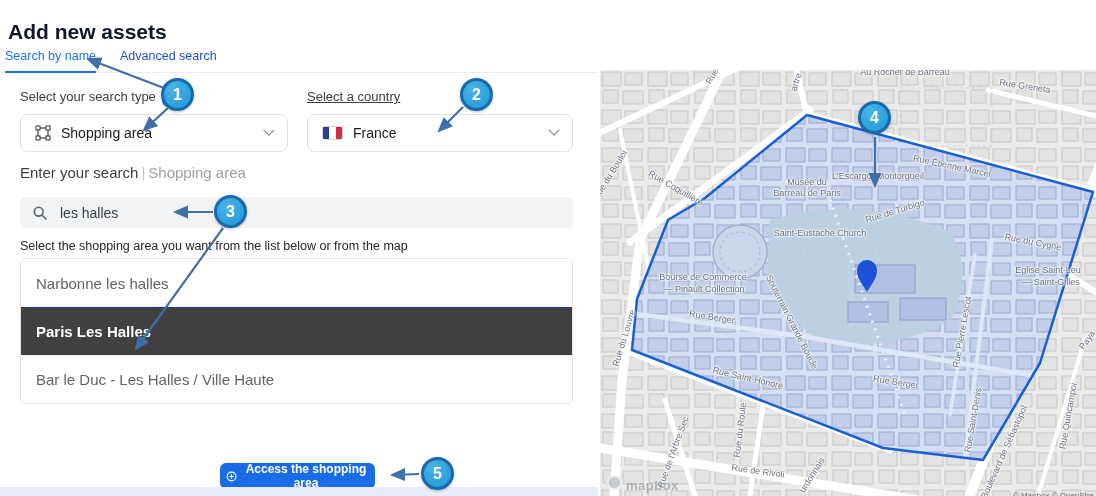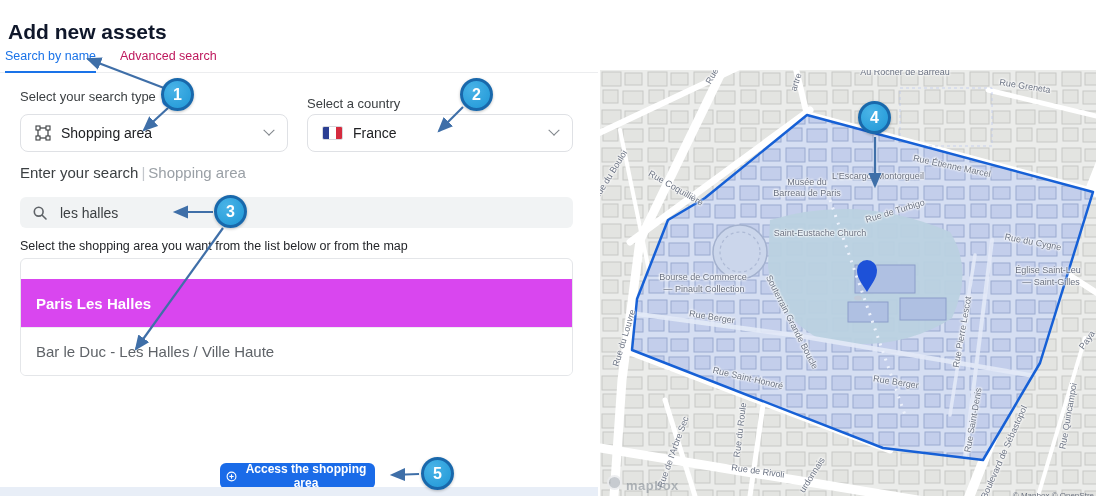--- a/index.html
+++ b/index.html
@@ -5,21 +5,21 @@
   * { box-sizing: border-box; }
   html,body { margin:0; padding:0; }
   body {
     width:1096px; height:496px; position:relative; overflow:hidden;
     background:#ffffff; font-family:"Liberation Sans", sans-serif;
   }
   .page-title { position:absolute; left:8px; top:6px; font-size:21px; color:#0f172a; }
 
   
   .tabbar { position:absolute; left:0; top:42px; width:598px; display:flex; gap:24px; padding-left:5px; border-bottom:1px solid #ecedef; }
-  .tab { font-size:12.5px; color:#be185d; padding:7px 0 8px; cursor:pointer; }
+  .tab { font-size:12.5px; color:#1d4ed8; padding:7px 0 8px; cursor:pointer; }
   .tab.active { color:#1a73e8; border-bottom:2px solid #1a73e8; margin-bottom:-1px;text-align:right; }
 
   
   .lbl { position:absolute; font-size:13px; color:#3c4043; }
   .help { display:inline-block; width:13px; height:13px; border-radius:50%; background:#1a73e8; color:#fff;
           font-size:9px; font-weight:bold; text-align:center; line-height:13px; vertical-align:-2px; margin-left:6px; }
 
   .select { position:absolute; top:114px; height:38px; background:#fff; border:1px solid #dfe1e5; border-radius:8px;
             display:flex; align-items:center; padding:0 14px; cursor:pointer; }
   .select .val { font-size:14px; color:#202124; margin-left:10px; }
@@ -34,21 +34,21 @@
   .search-box { position:absolute; left:20px; top:197px; width:553px; height:31px; background:#f1f3f4; border-radius:6px;
                 display:flex; align-items:center; padding-left:12px; }
   .search-box input { border:none; background:transparent; outline:none; font-size:14px; color:#3c4043;
                       font-family:"Liberation Sans", sans-serif; margin-left:10px; width:400px; }
 
   .hint { position:absolute; left:20px; top:239px; font-size:12.5px; color:#24262a; }
 
   .results { position:absolute; left:20px; top:258px; width:553px; background:#fff; border:1px solid #e4e6e9; border-radius:6px; overflow:hidden; }
   .row { height:48px; display:flex; align-items:center; padding-left:15px; font-size:15px; color:#5f6368; border-top:1px solid #eceef0; cursor:pointer; background:#fff; }
   .row:first-child { border-top:none; }
-  .row.selected { background:#d946ef; color:#fff; font-weight:bold; border-top-color:#0d3eb5;margin-top:20px; }
+  .row.selected { background:#404040; color:#fff; font-weight:bold; border-top-color:#0d3eb5; }
 
   .access-btn { position:absolute; left:220px; top:463px; width:155px; height:26px; background:#1a6be8; border:none; border-radius:6px;
                 color:#fff; font-size:12px; font-weight:bold; display:flex; align-items:center; justify-content:center; gap:6px;
                 cursor:pointer; font-family:"Liberation Sans", sans-serif; }
 
   .bottom-strip { position:absolute; left:0; top:487px; width:598px; height:9px; background:#e8eef7; }
 
   
   .map { position:absolute; left:600px; top:70px; width:496px; height:426px; background:#ebecea; overflow:hidden; }
   .map svg.base { position:absolute; left:0; top:0; }
@@ -73,21 +73,21 @@
 <h1 class="page-title">Add new assets</h1>
 
 <div class="tabbar">
   <div class="tab active">Search by name</div>
   <div class="tab">Advanced search</div>
 </div>
 
 <div class="lbl" style="left:20px; top:89px;">
   <span>Select your search type</span><span class="help">?</span>
 </div>
-<div class="lbl" style="left:307px; top:96px;">Select a country</div>
+<div class="lbl" style="left:307px; top:89px;text-decoration:underline;">Select a country</div>
 
 <div class="select" style="left:20px; width:268px;">
   <svg width="16" height="16" viewBox="0 0 16 16">
     <rect x="3" y="3" width="10" height="10" fill="none" stroke="#3c4043" stroke-width="1.2"></rect>
     <rect x="1" y="1" width="4" height="4" fill="#fff" stroke="#3c4043" stroke-width="1.1"></rect>
     <rect x="11" y="1" width="4" height="4" fill="#fff" stroke="#3c4043" stroke-width="1.1"></rect>
     <rect x="1" y="11" width="4" height="4" fill="#fff" stroke="#3c4043" stroke-width="1.1"></rect>
     <rect x="11" y="11" width="4" height="4" fill="#fff" stroke="#3c4043" stroke-width="1.1"></rect>
   </svg>
   <span class="val">Shopping area</span>
@@ -112,20 +112,21 @@
   <svg width="16" height="16" viewBox="0 0 16 16">
     <circle cx="6.7" cy="6.7" r="4.4" fill="none" stroke="#5f6368" stroke-width="1.6"></circle>
     <line x1="10.2" y1="10.2" x2="14" y2="14" stroke="#5f6368" stroke-width="1.6" stroke-linecap="round"></line>
   </svg>
   <input value="les halles" style="">
 </div>
 
 <div class="hint">Select the shopping area you want from the list below or from the map</div>
 
 <div class="results">
+  <div class="row">Narbonne les halles</div>
   <div class="row selected">Paris Les Halles</div>
   <div class="row">Bar le Duc - Les Halles / Ville Haute</div>
 </div>
 
 <button class="access-btn">
   <svg width="13" height="13" viewBox="0 0 14 14">
     <circle cx="7" cy="7" r="5.6" fill="none" stroke="#fff" stroke-width="1.4"></circle>
     <line x1="7" y1="4.2" x2="7" y2="9.8" stroke="#fff" stroke-width="1.4"></line>
     <line x1="4.2" y1="7" x2="9.8" y2="7" stroke="#fff" stroke-width="1.4"></line>
   </svg>

